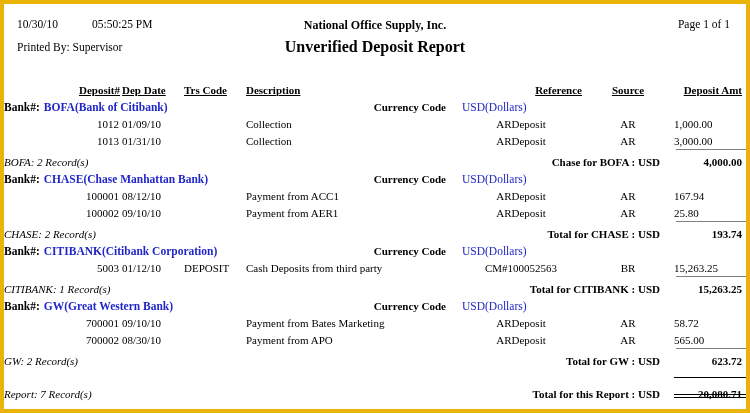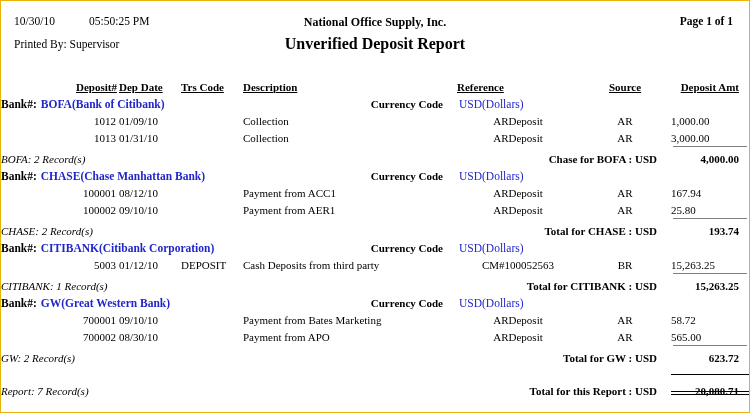--- a/index.html
+++ b/index.html
@@ -9,21 +9,21 @@
   }
   body {
     font-family: "Liberation Serif", "DejaVu Serif", serif;
     color: #000000;
   }
   #page {
     position: relative;
     width: 750px;
     height: 413px;
     background: #ffffff;
-    border: 1px solid #eab308;
+    border: 4px solid #eab308;
     box-sizing: border-box;
     overflow: hidden;
   }
 
   
   .hdr-row1 {
     position: absolute;
     top: 14px;
     left: 0;
     right: 0;
@@ -55,21 +55,20 @@
     top: 0;
     text-align: center;
     font-size: 12px;
     font-weight: bold;
   }
   .hdr-page {
     position: absolute;
     right: 16px;
     top: 0;
     font-size: 11.5px;
-    font-weight: bold;
   }
   .hdr-printedby {
     position: absolute;
     left: 13px;
     top: 1px;
     font-size: 11.5px;
   }
   .hdr-title {
     position: absolute;
     left: 0;
@@ -116,21 +115,21 @@
     font-size: 11px;
   }
   tr.colhead span.u {
     text-decoration: underline;
     display: inline-block;
   }
   .th-dep    { text-align: right; padding-right: 2px !important; }
   .th-date   { text-align: left; }
   .th-trs    { text-align: left; padding-left: 10px !important; }
   .th-desc   { text-align: left; padding-left: 4px !important; }
-  .th-ref    { text-align: left; }
+  .th-ref    { text-align: right; }
   .th-src    { text-align: center; }
   .th-amt    { text-align: right; padding-right: 12px !important; }
 
   
   tr.bankrow td { height: 17px; }
   .bank-label {
     font-weight: bold;
     font-size: 11.5px;
     padding-left: 13px;
   }

